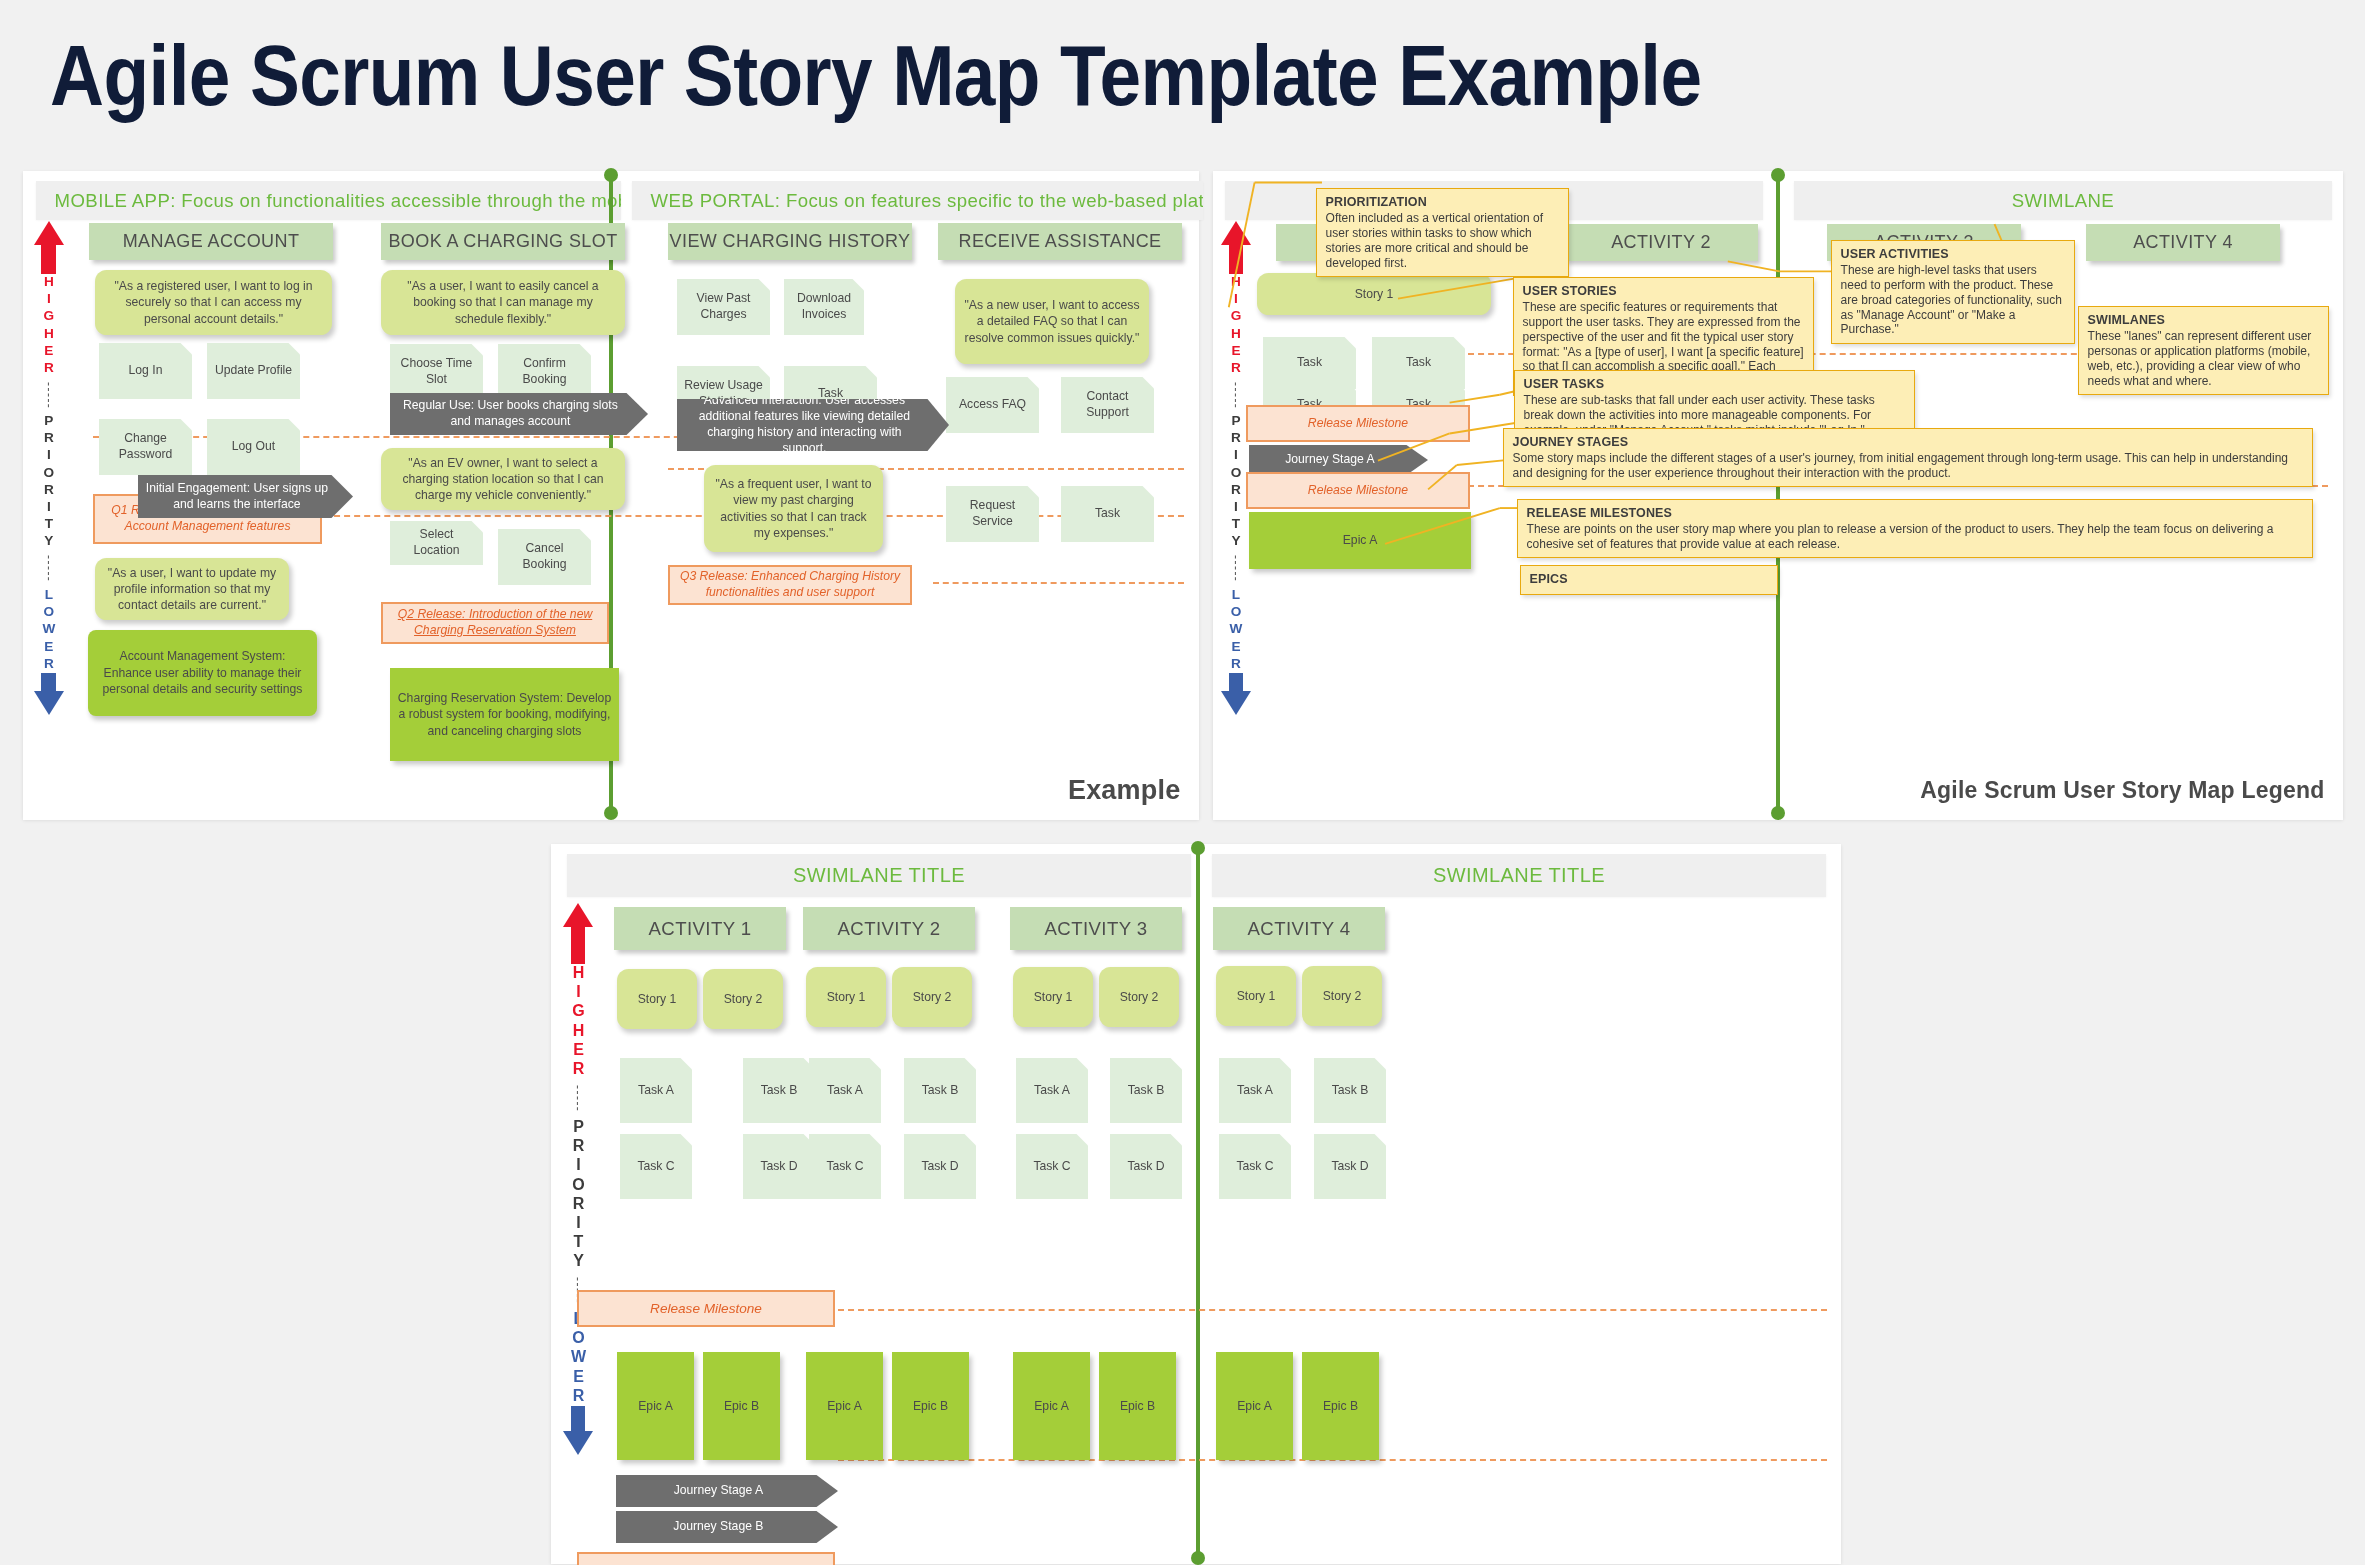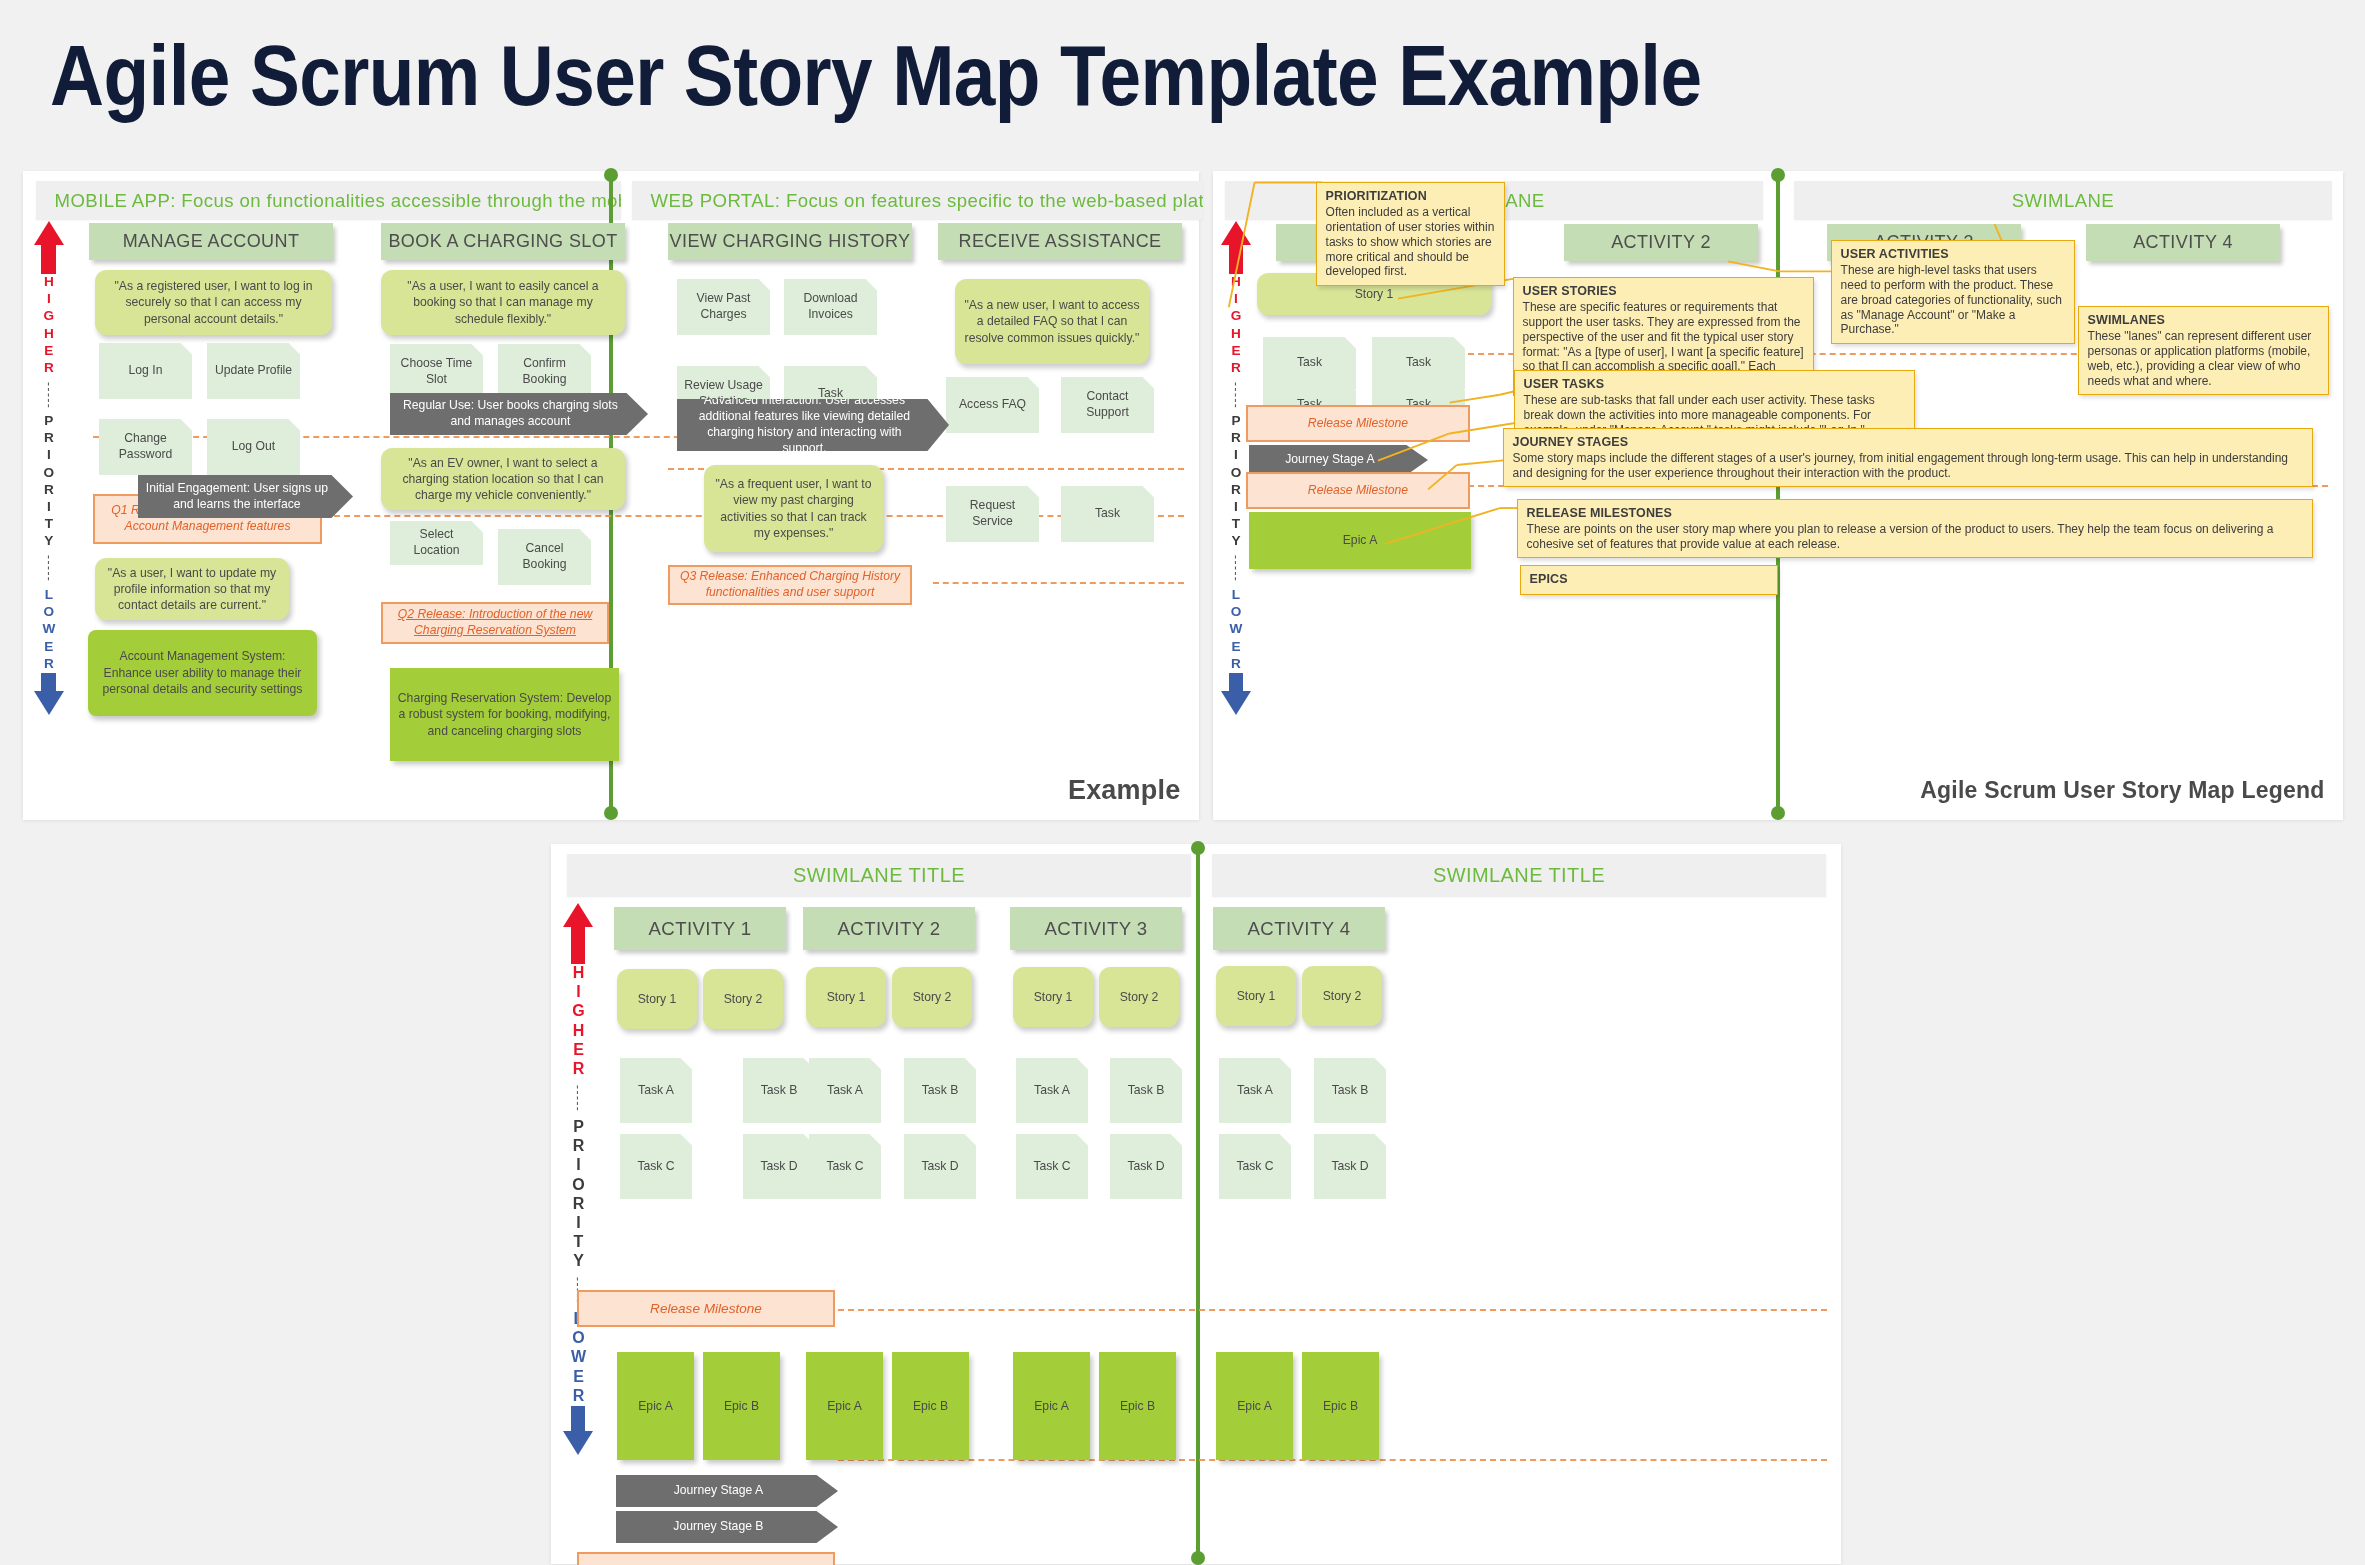--- a/index.html
+++ b/index.html
@@ -176,21 +176,21 @@
   <div class="task" style="left:475px;top:173px;width:93px;height:56px;">Confirm Booking</div>
   <div class="journey" style="left:367px;top:222px;width:258px;height:42px;z-index:12;">Regular Use: User books charging slots and manages account</div>
   <div class="story" style="left:358px;top:277px;width:244px;height:62px;">"As an EV owner, I want to select a charging station location so that I can charge my vehicle conveniently."</div>
   <div class="task" style="left:367px;top:350px;width:93px;height:44px;">Select Location</div>
   <div class="task" style="left:475px;top:358px;width:93px;height:56px;">Cancel Booking</div>
   <div class="milestone" style="left:358px;top:431px;width:228px;height:42px;text-decoration:underline;">Q2 Release: Introduction of the new Charging Reservation System</div>
   <div class="epic" style="left:367px;top:497px;width:229px;height:93px;">Charging Reservation System: Develop a robust system for booking, modifying, and canceling charging slots</div>
 
   <div class="activity" style="left:645px;top:52px;width:244px;height:37px;">VIEW CHARGING HISTORY</div>
   <div class="task" style="left:654px;top:108px;width:93px;height:56px;">View Past Charges</div>
-  <div class="task" style="left:761px;top:108px;width:93px;height:56px;">Download Invoices</div>
+  <div class="task" style="left:761px;top:108px;width:80px;height:56px;">Download Invoices</div>
   <div class="task" style="left:654px;top:195px;width:93px;height:56px;">Review Usage Statistics</div>
   <div class="task" style="left:761px;top:195px;width:93px;height:56px;">Task</div>
   <div class="journey" style="left:654px;top:228px;width:272px;height:52px;z-index:12;">Advanced Interaction: User accesses additional features like viewing detailed charging history and interacting with support.</div>
   <div class="story" style="left:681px;top:294px;width:179px;height:87px;">"As a frequent user, I want to view my past charging activities so that I can track my expenses."</div>
   <div class="milestone" style="left:645px;top:394px;width:244px;height:40px;">Q3 Release: Enhanced Charging History functionalities and user support</div>
 
   <div class="activity" style="left:915px;top:52px;width:244px;height:37px;">RECEIVE ASSISTANCE</div>
   <div class="story" style="left:932px;top:108px;width:194px;height:85px;">"As a new user, I want to access a detailed FAQ so that I can resolve common issues quickly."</div>
   <div class="task" style="left:923px;top:206px;width:93px;height:56px;">Access FAQ</div>
   <div class="task" style="left:1038px;top:206px;width:93px;height:56px;">Contact Support</div>
@@ -262,21 +262,21 @@
     <line x1="1090" y1="74" x2="1140" y2="190"></line>
       <line x1="1140" y1="190" x2="1170" y2="230"></line>
     <line x1="230" y1="404" x2="330" y2="366"></line>
       <line x1="330" y1="366" x2="430" y2="350"></line>
     <line x1="300" y1="444" x2="340" y2="410"></line>
       <line x1="340" y1="410" x2="440" y2="400"></line>
     <line x1="240" y1="520" x2="400" y2="470"></line>
       <line x1="400" y1="470" x2="432" y2="470"></line>
   </svg>
 
-  <div class="callout" style="left:103px;top:11px;width:189px;">
+  <div class="callout" style="left:103px;top:17px;width:253px;">
     <span class="ttl">PRIORITIZATION</span>
     <span>Often included as a vertical orientation of user stories within tasks to show which stories are more critical and should be developed first.</span>
   </div>
 
   <div class="callout" style="left:300px;top:106px;width:301px;">
     <span class="ttl">USER STORIES</span>
     <span>These are specific features or requirements that support the user tasks. They are expressed from the perspective of the user and fit the typical user story format: "As a [type of user], I want [a specific feature] so that [I can accomplish a specific goal]." Each story should be actionable and testable.</span>
   </div>
 
   <div class="callout" style="left:618px;top:69px;width:244px;">

